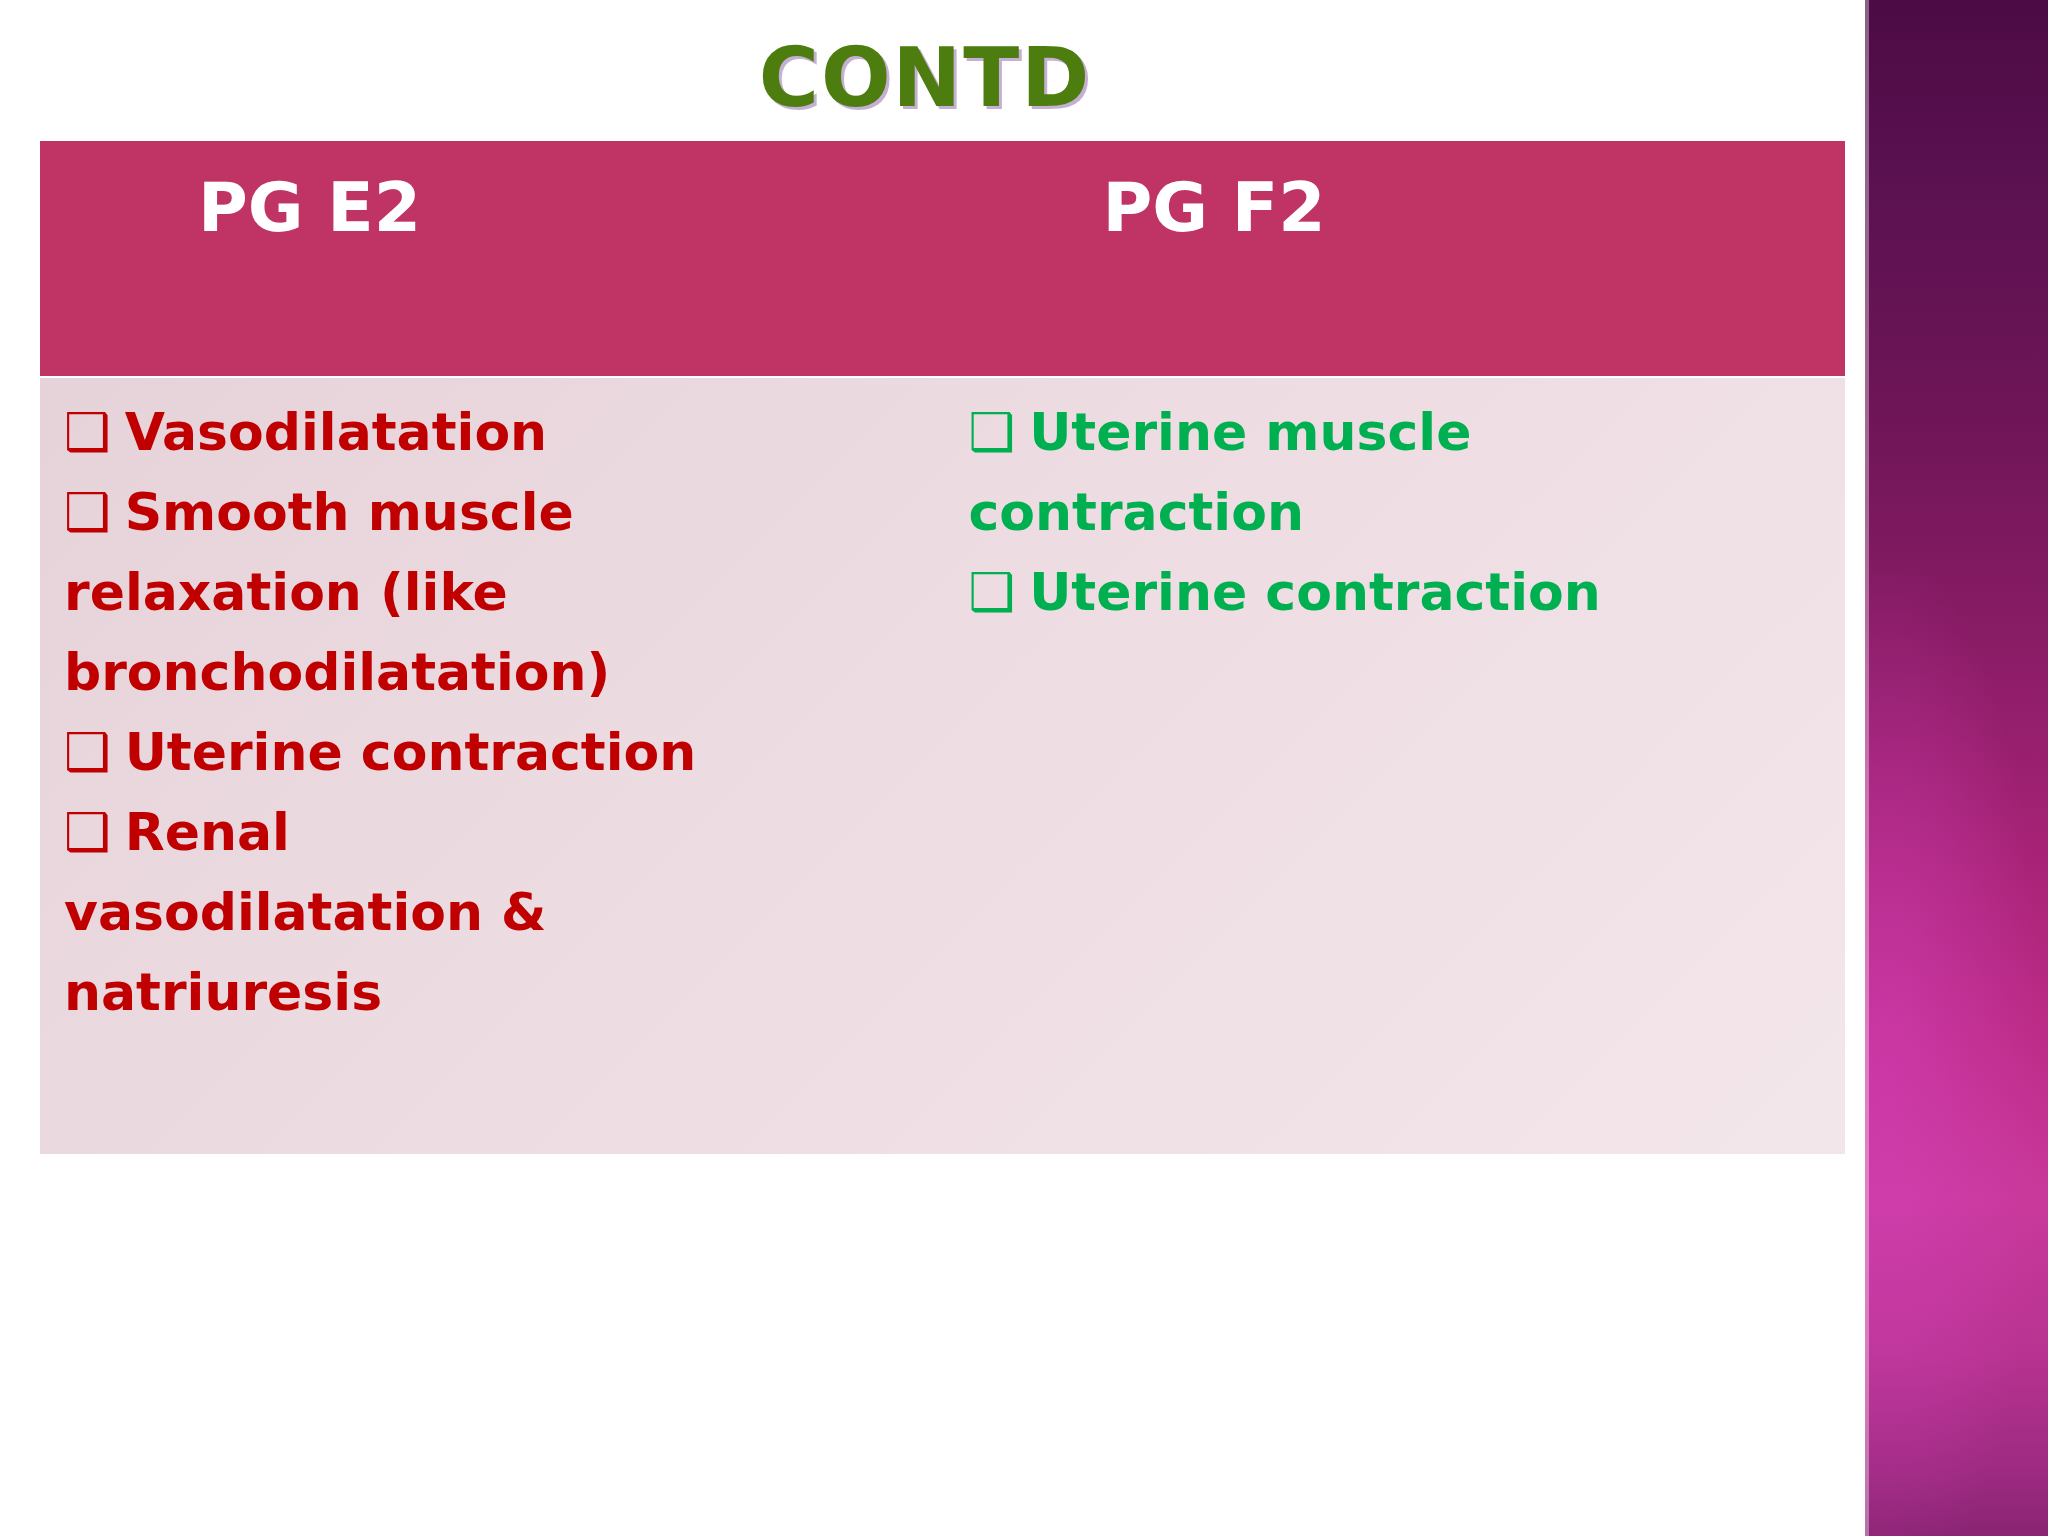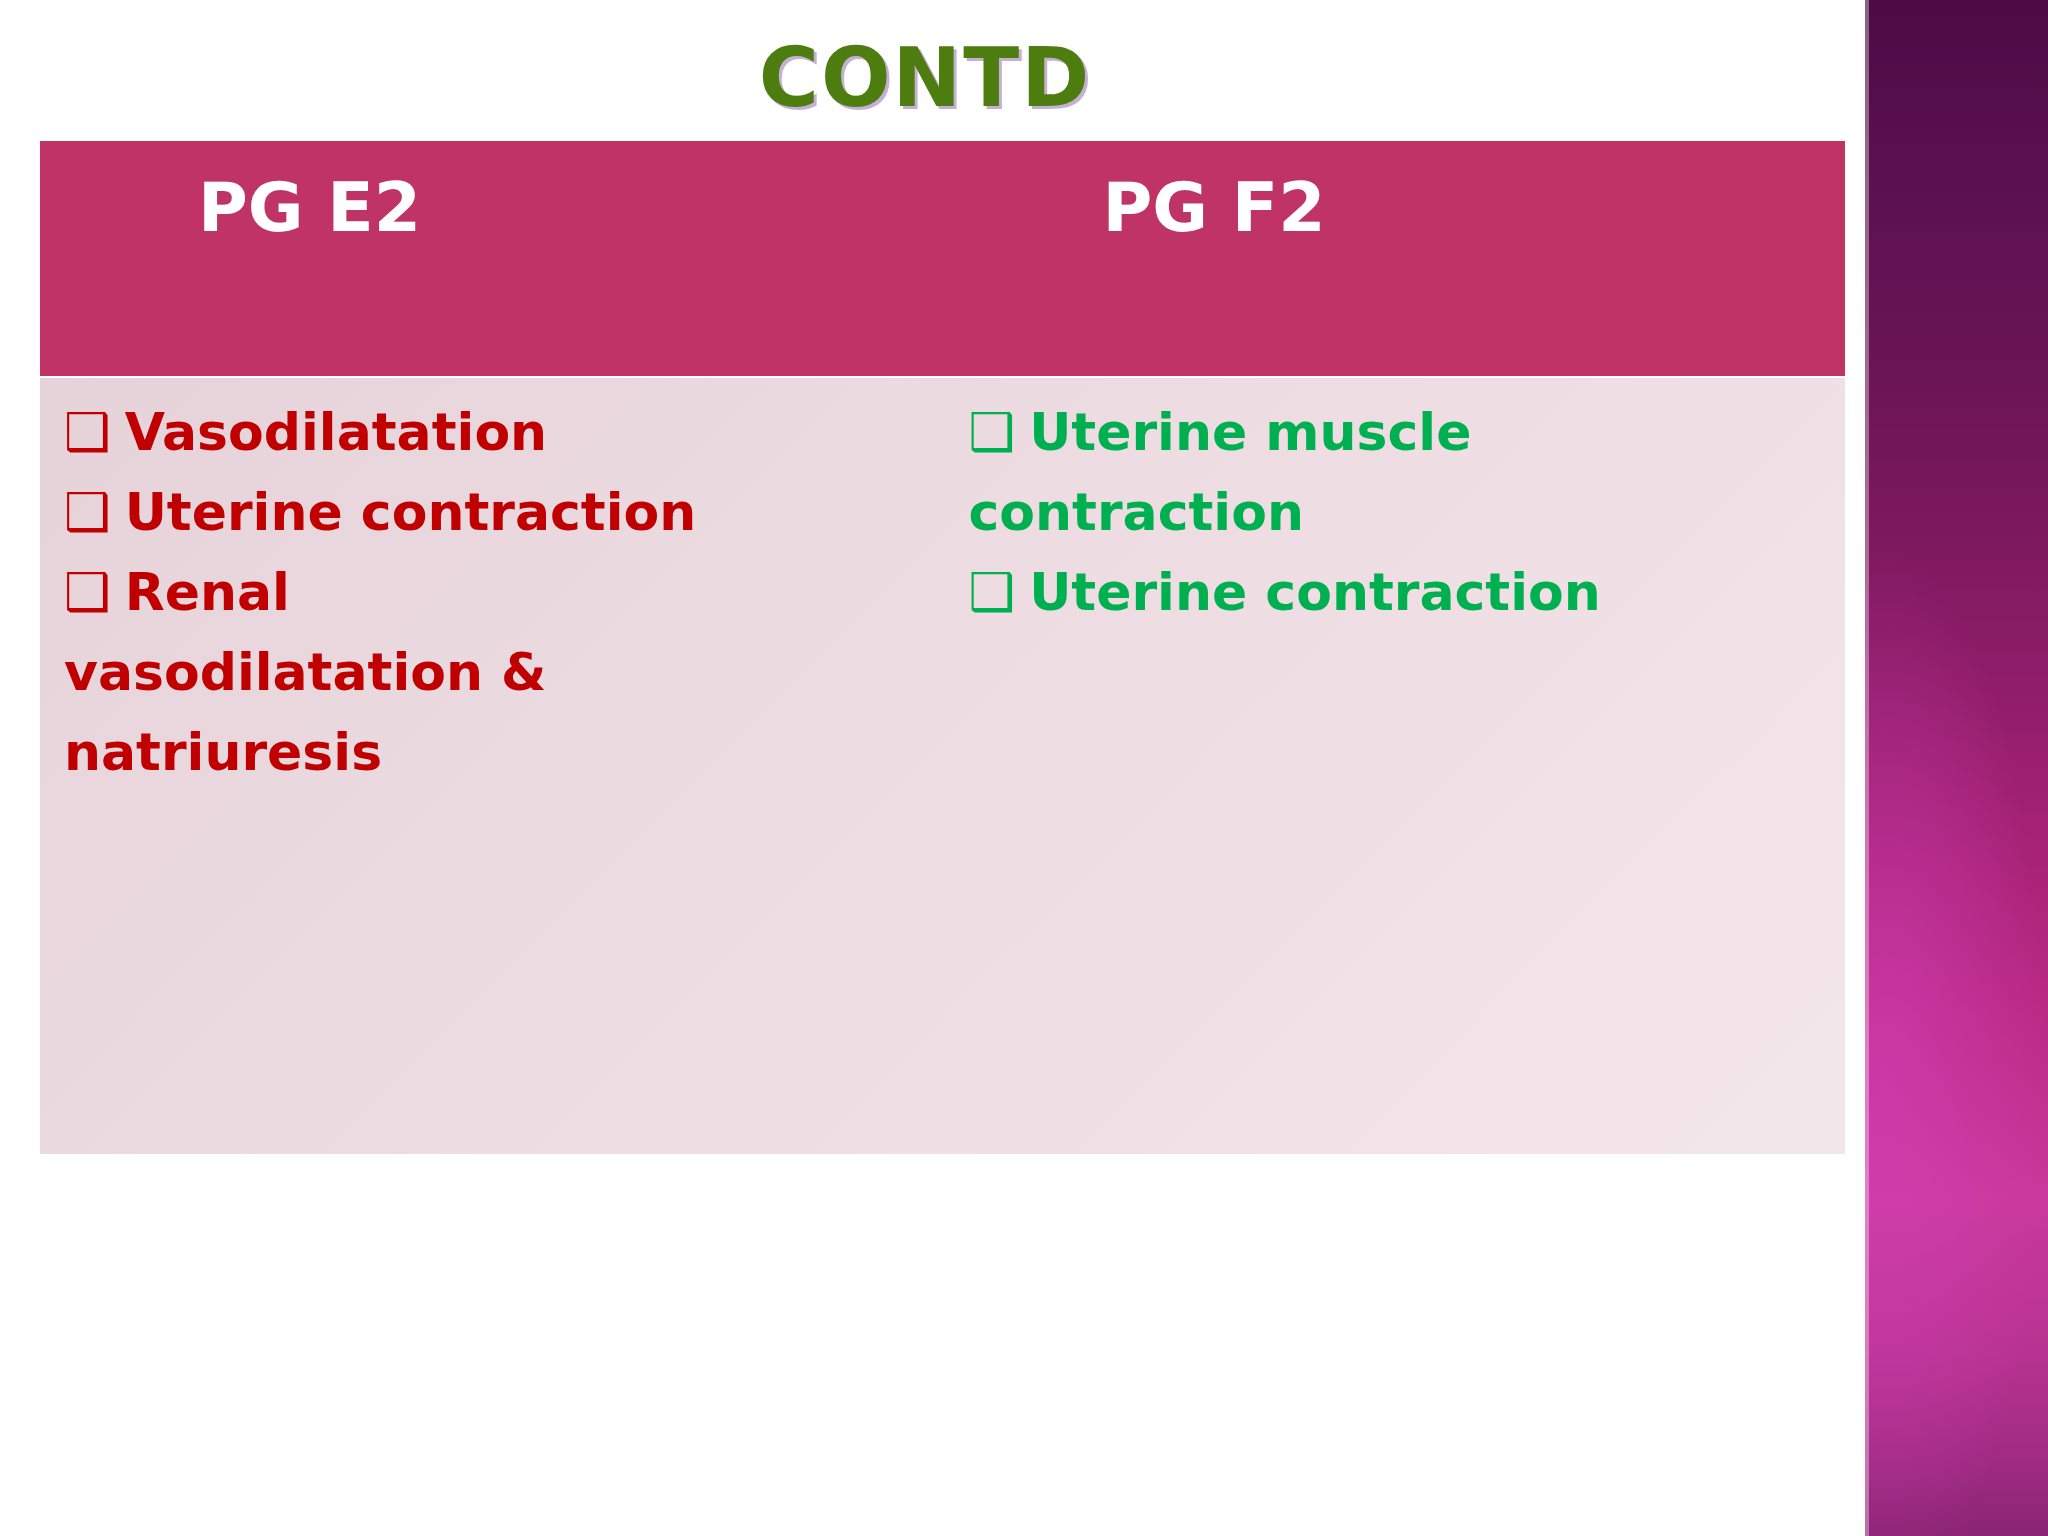--- a/index.html
+++ b/index.html
@@ -169,20 +169,23 @@
     </div>
 
     <div id="table-body-row">
 
       <div class="body-cell col-left">
         <ul class="bullet-list">
           <li class="bullet-item">
             <span class="bullet-box">❑</span><span>Vasodilatation</span>
           </li>
           <li class="bullet-item">
+            <span class="bullet-box">❑</span><span>Smooth muscle relaxation (like bronchodilatation)</span>
+          </li>
+          <li class="bullet-item">
             <span class="bullet-box">❑</span><span>Uterine contraction</span>
           </li>
           <li class="bullet-item">
             <span class="bullet-box">❑</span><span>Renal vasodilatation &amp; natriuresis</span>
           </li>
         </ul>
       </div>
 
       <div class="body-cell col-right">
         <ul class="bullet-list">

